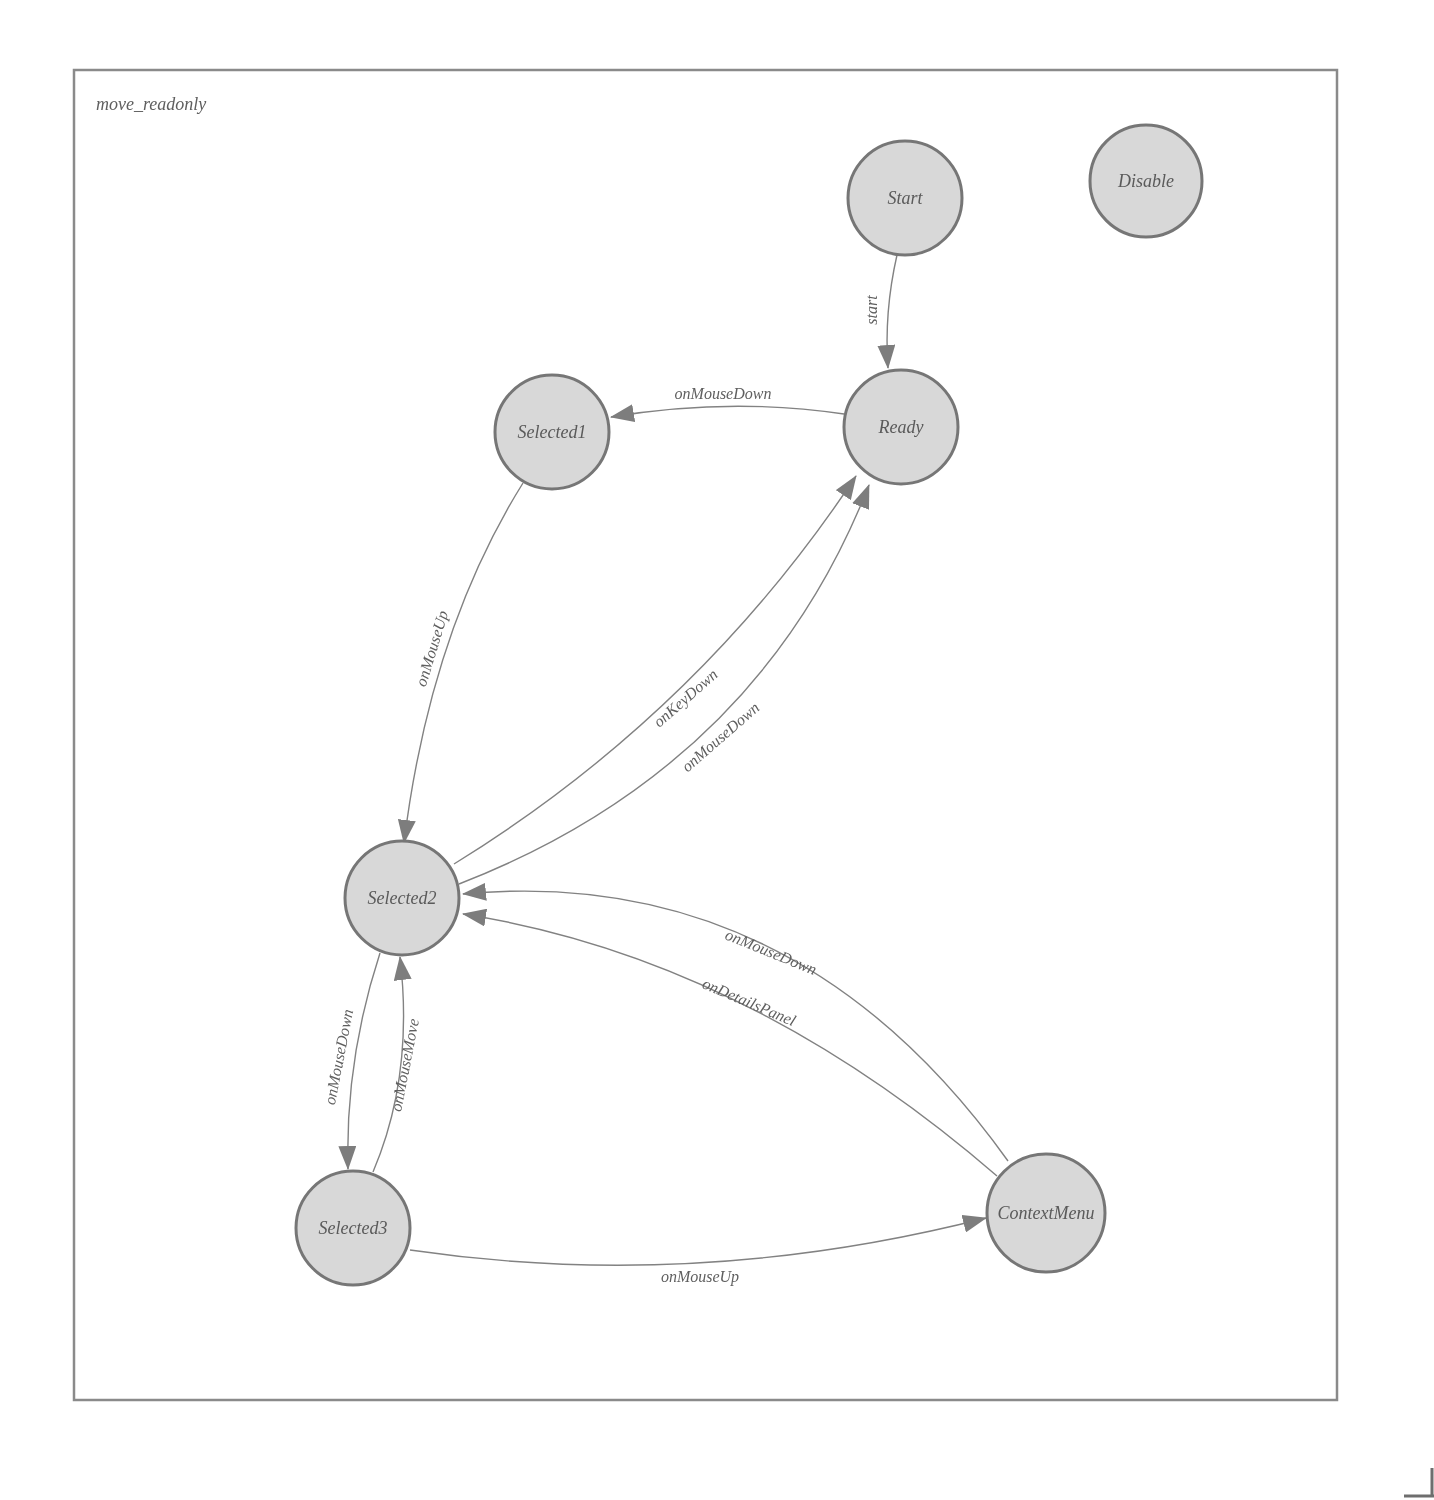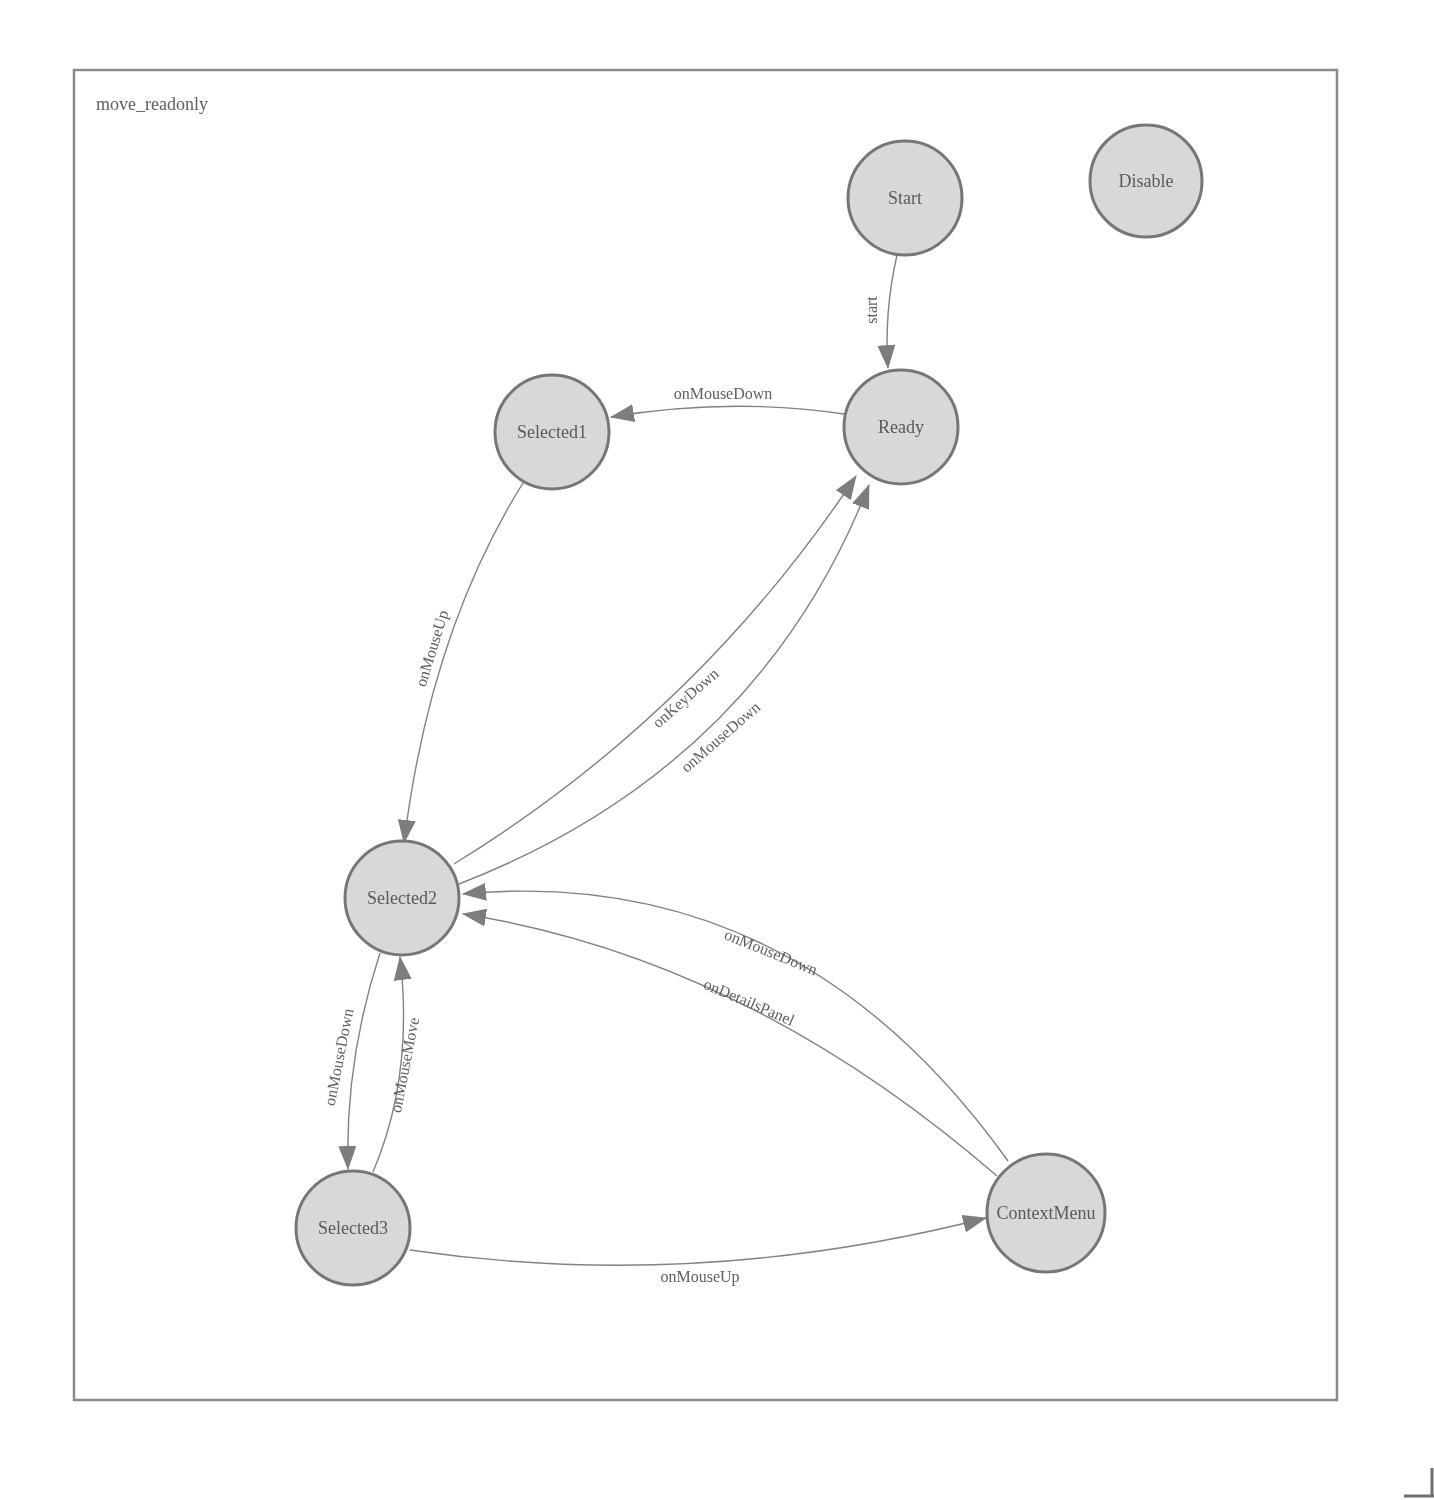--- a/index.html
+++ b/index.html
@@ -8,20 +8,21 @@
     background: #ffffff;
     width: 1434px;
     height: 1500px;
     overflow: hidden;
     font-family: "Liberation Serif", "DejaVu Serif", serif;
   }
   .stage {
     position: relative;
     width: 1434px;
     height: 1500px;
+    font-style: italic;
   }
   svg { display: block; }
   .node-circle {
     fill: #d8d8d8;
     stroke: #767676;
     stroke-width: 3;
   }
   .node-label {
     fill: #5a5a5a;
     font-size: 18px;

